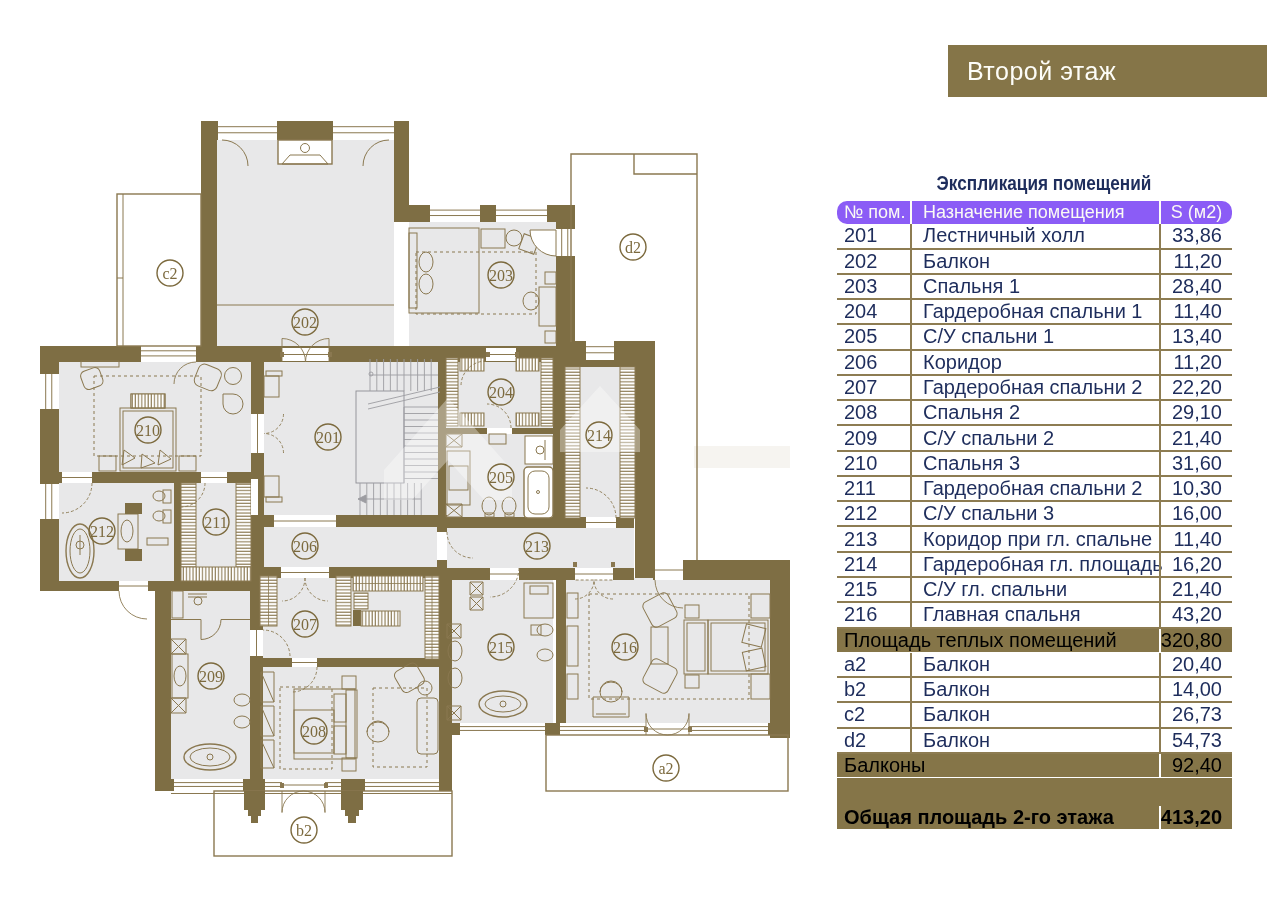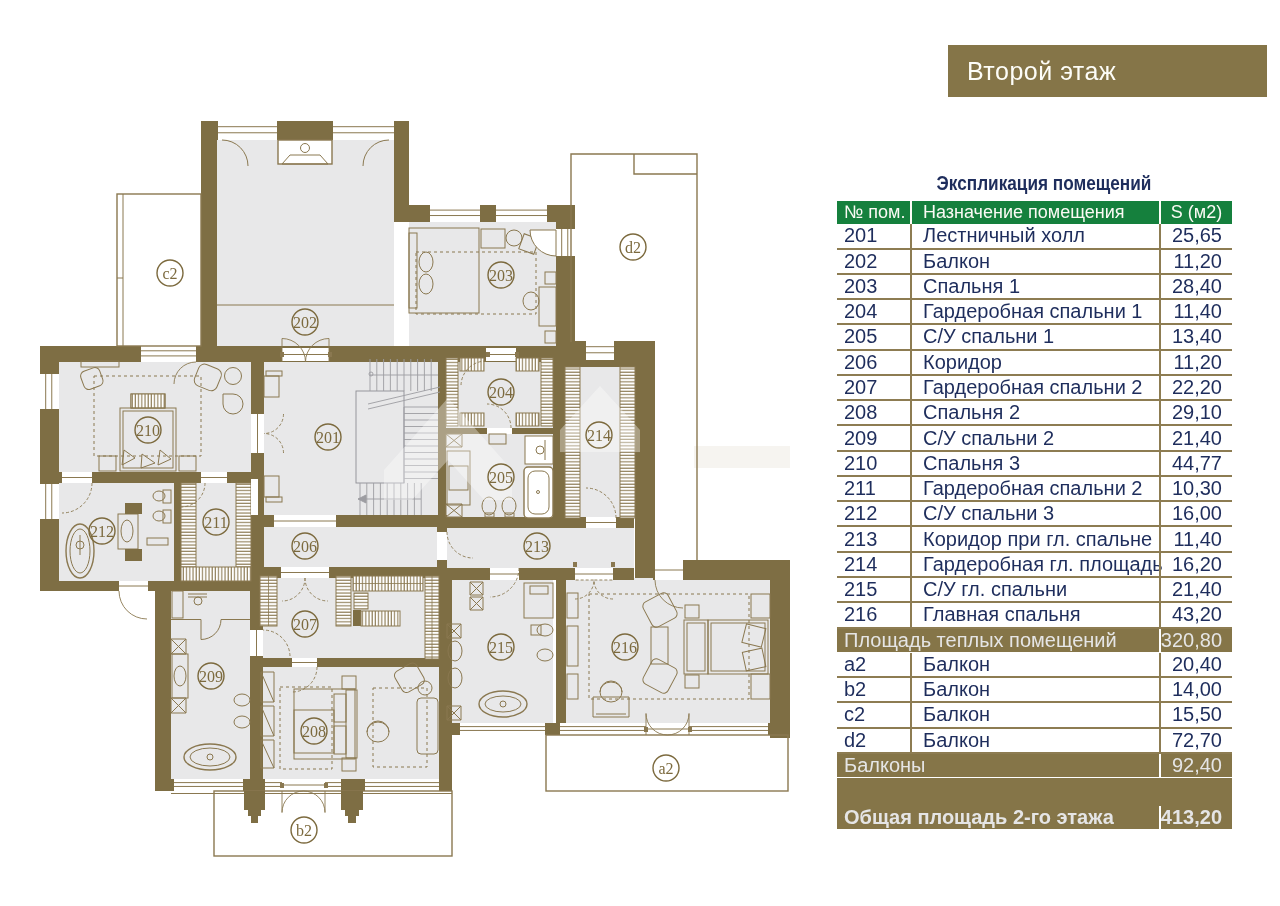--- a/index.html
+++ b/index.html
@@ -6,22 +6,22 @@
   #page{position:relative;width:1012px;height:906px;font-family:"Liberation Sans",sans-serif;}
   #titlebox{position:absolute;left:948px;top:45px;width:319px;height:52px;background:#857548;color:#fdfdf8;
     font-size:25px;line-height:52px;padding-left:19px;box-sizing:border-box;font-weight:400;letter-spacing:0.5px;}
   #tbltitle{position:absolute;left:874px;top:172px;width:340px;text-align:center;color:#1e2d5c;
     font-size:20px;font-weight:bold;transform:scaleX(0.86);transform-origin:50% 50%;}
   #tbl{position:absolute;left:837px;top:201px;width:395px;height:629px;display:flex;flex-direction:column;
     color:#1e2d5c;font-size:20px;white-space:nowrap;}
   .r{flex:1;display:flex;align-items:center;box-sizing:border-box;}
   .r.hd{font-size:18px;}
   .r.w{border-bottom:2px solid #8d7c52;}
-  .r.hd{background:#15803d;color:#fbfaf5;}
-  .r.bb{background:#857548;color:#e5e5e5;border-bottom:1.5px solid #fff;}
+  .r.hd{background:#8b5cf6;color:#fbfaf5;border-radius:10px;}
+  .r.bb{background:#857548;color:#000000;border-bottom:1.5px solid #fff;}
   .c1{width:73px;box-sizing:border-box;padding-left:7px;align-self:stretch;display:flex;align-items:center;}
   .c2{width:249px;box-sizing:border-box;padding-left:11px;border-left:2px solid #8d7c52;align-self:stretch;display:flex;align-items:center;}
   .c3{width:73px;box-sizing:border-box;padding-right:10px;border-left:2px solid #8d7c52;align-self:stretch;display:flex;align-items:center;justify-content:flex-end;}
   .hd .c2,.hd .c3{border-left:2px solid #fdfdf8;}
   .bb .cw{width:322px;box-sizing:border-box;padding-left:7px;align-self:stretch;display:flex;align-items:center;}
   .bb .c3{border-left:2px solid #fff;padding-left:45px;}
   .bold{font-weight:bold;margin-top:28px;}
 </style>
 </head>
 <body>
@@ -30,21 +30,21 @@
   <div id="tbltitle">Экспликация помещений</div>
   <div id="tbl">
     <div class="r hd">
         <div class="c1">№ пом.</div>
         <div class="c2">Назначение помещения</div>
         <div class="c3" style="justify-content:center;padding-right:0;">S (м2)</div>
       </div>
     <div class="r w">
         <div class="c1">201</div>
         <div class="c2">Лестничный холл</div>
-        <div class="c3">25,65</div>
+        <div class="c3">33,86</div>
       </div>
     <div class="r w">
         <div class="c1">202</div>
         <div class="c2">Балкон</div>
         <div class="c3">11,20</div>
       </div>
     <div class="r w">
         <div class="c1">203</div>
         <div class="c2">Спальня 1</div>
         <div class="c3">28,40</div>
@@ -75,21 +75,21 @@
         <div class="c3">29,10</div>
       </div>
     <div class="r w">
         <div class="c1">209</div>
         <div class="c2">С/У спальни 2</div>
         <div class="c3">21,40</div>
       </div>
     <div class="r w">
         <div class="c1">210</div>
         <div class="c2">Спальня 3</div>
-        <div class="c3">44,77</div>
+        <div class="c3">31,60</div>
       </div>
     <div class="r w">
         <div class="c1">211</div>
         <div class="c2">Гардеробная спальни 2</div>
         <div class="c3">10,30</div>
       </div>
     <div class="r w">
         <div class="c1">212</div>
         <div class="c2">С/У спальни 3</div>
         <div class="c3">16,00</div>
@@ -124,26 +124,26 @@
         <div class="c3">20,40</div>
       </div>
     <div class="r w">
         <div class="c1">b2</div>
         <div class="c2">Балкон</div>
         <div class="c3">14,00</div>
       </div>
     <div class="r w">
         <div class="c1">c2</div>
         <div class="c2">Балкон</div>
-        <div class="c3">15,50</div>
+        <div class="c3">26,73</div>
       </div>
     <div class="r w">
         <div class="c1">d2</div>
         <div class="c2">Балкон</div>
-        <div class="c3">72,70</div>
+        <div class="c3">54,73</div>
       </div>
     <div class="r bb">
         <div class="cw">Балконы</div>
         <div class="c3">92,40</div>
       </div>
     <div class="r bb">
         <div class="cw bold">Общая площадь 2-го этажа</div>
         <div class="c3 bold">413,20</div>
       </div>
   </div>

